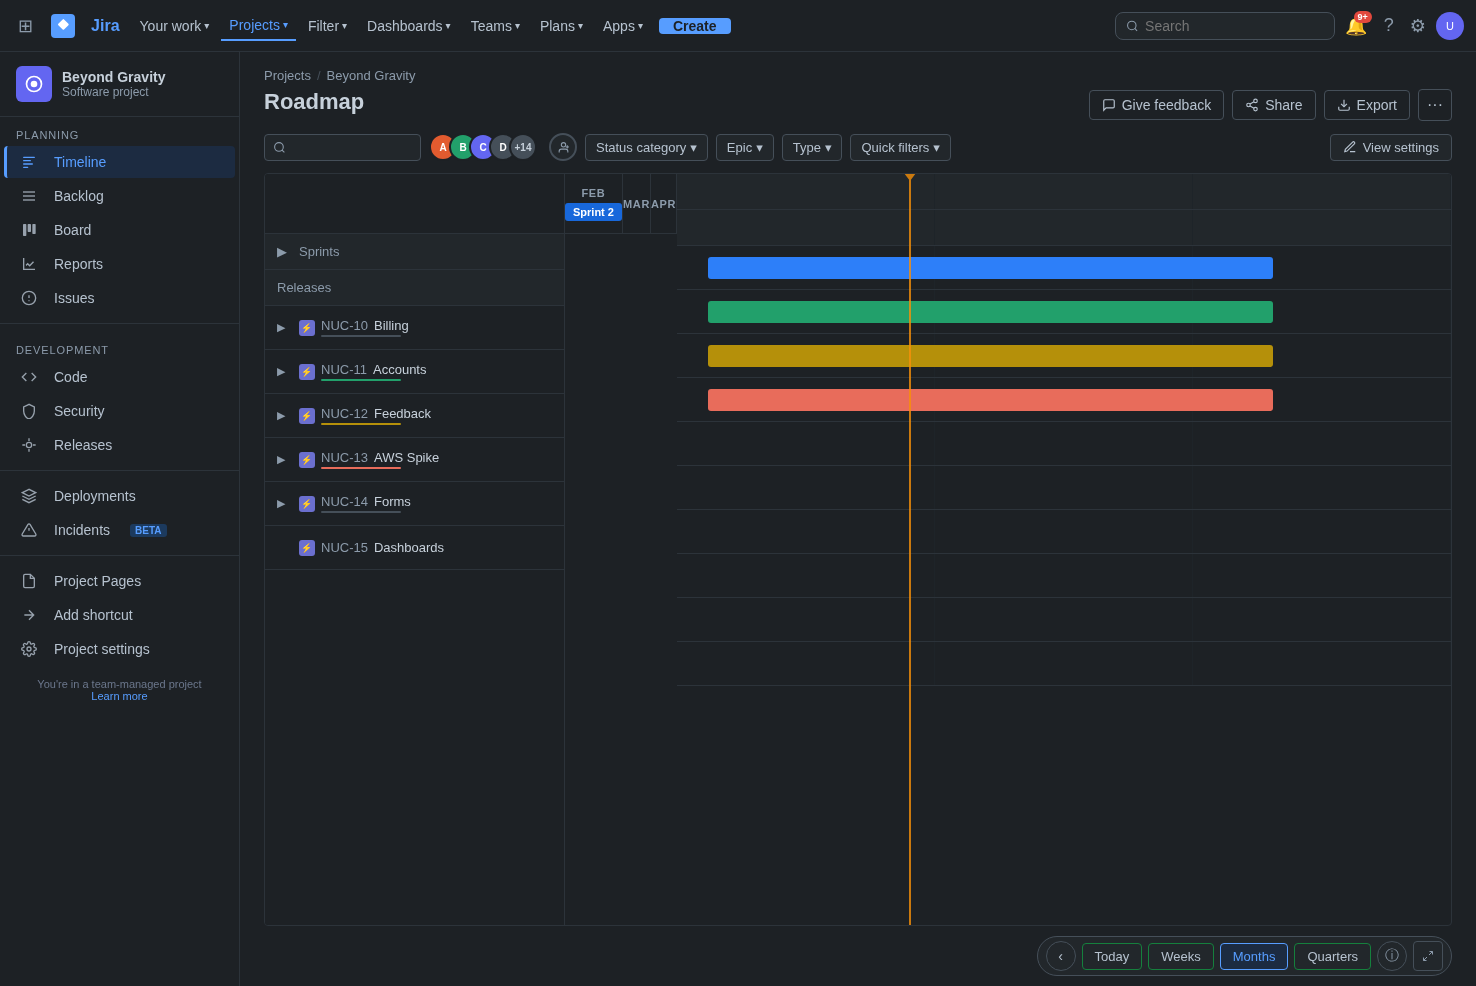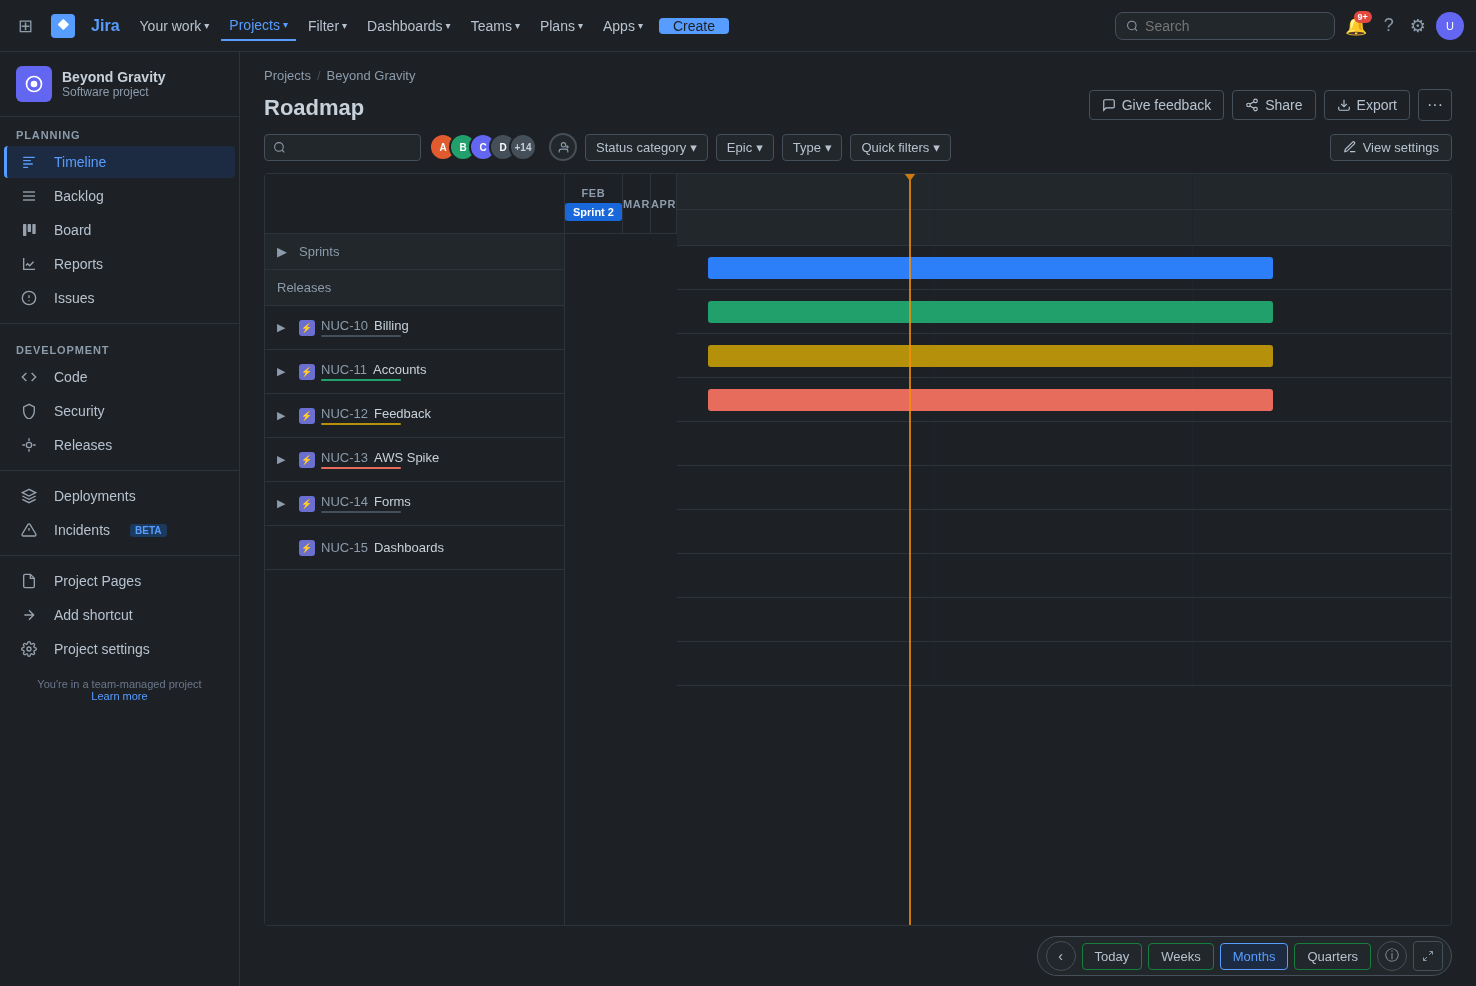--- a/index.html
+++ b/index.html
@@ -6,57 +6,57 @@
     body { font-family: -apple-system, BlinkMacSystemFont, 'Segoe UI', sans-serif; background: #1d2125; color: #b6c2cf; font-size: 14px; height: 986px; overflow: hidden; display: flex; flex-direction: column; }
 
     
     .top-nav { background: #1d2125; border-bottom: 1px solid #2c333a; display: flex; align-items: center; padding: 0 12px; height: 52px; gap: 4px; flex-shrink: 0; }
     .nav-grid-icon { color: #8c9bab; font-size: 18px; padding: 6px; cursor: pointer; }
     .nav-logo { display: flex; align-items: center; gap: 16px; color: #579dff; font-weight: 700; font-size: 16px; padding: 0 8px; cursor: pointer; }
     .nav-logo-icon { width: 24px; height: 24px; background: #579dff; border-radius: 4px; display: flex; align-items: center; justify-content: center; color: white; font-size: 12px; font-weight: 900; }
     .nav-item { color: #b6c2cf; padding: 6px 8px; border-radius: 4px; cursor: pointer; display: flex; align-items: center; gap: 3px; white-space: nowrap; font-size: 14px; }
     .nav-item.active { color: #579dff; border-bottom: 2px solid #579dff; border-radius: 0; }
     .nav-chevron { font-size: 10px; }
-    .nav-create { background: #579dff; color: #1d2125; font-weight: 400; padding: 0 14px; border-radius: 4px; cursor: pointer; border: none; font-size: 14px; margin-left: 4px; }
+    .nav-create { background: #579dff; color: #1d2125; font-weight: 700; padding: 0 14px; border-radius: 4px; cursor: pointer; border: none; font-size: 14px; margin-left: 4px; }
     .nav-search { background: #22272b; border: 1px solid #454f59; border-radius: 8px; display: flex; align-items: center; gap: 6px; padding: 5px 10px; color: #8c9bab; cursor: text; min-width: 180px; flex: 1; max-width: 220px; margin-left: auto; }
     .nav-search input { background: none; border: none; outline: none; color: #b6c2cf; font-size: 14px; width: 100%; }
     .nav-actions { display: flex; align-items: center; gap: 4px; }
     .nav-icon-btn { background: none; border: none; color: #8c9bab; font-size: 18px; padding: 6px; cursor: pointer; border-radius: 4px; position: relative; }
     .badge { position: absolute; top: 2px; right: 2px; background: #e2483d; color: white; border-radius: 10px; font-size: 9px; padding: 1px 4px; font-weight: 700; }
     .avatar-nav { width: 28px; height: 28px; border-radius: 50%; background: #6366f1; display: flex; align-items: center; justify-content: center; color: white; font-size: 11px; cursor: pointer; }
 
     
     .main-layout { display: flex; flex: 1; overflow: hidden; }
 
     
     .sidebar { width: 240px; background: #1d2125; border-right: 1px solid #2c333a; display: flex; flex-direction: column; overflow-y: auto; flex-shrink: 0; padding-bottom: 8px; }
     .sidebar-project { display: flex; align-items: center; gap: 10px; padding: 14px 16px; border-bottom: 1px solid #2c333a; }
     .project-icon { width: 36px; height: 36px; background: #6366f1; border-radius: 6px; display: flex; align-items: center; justify-content: center; flex-shrink: 0; }
     .project-icon svg { width: 20px; height: 20px; fill: white; }
     .project-info .name { color: #c7d1db; font-weight: 600; font-size: 14px; }
     .project-info .type { color: #8c9bab; font-size: 12px; }
-    .sidebar-section-label { color: #8c9bab; font-size: 11px; font-weight: 700; letter-spacing: 0.08em; padding: 12px 16px 4px; text-transform: uppercase; }
+    .sidebar-section-label { color: #8c9bab; font-size: 11px; font-weight: 400; letter-spacing: 0.08em; padding: 12px 16px 4px; text-transform: uppercase; }
     .sidebar-item { display: flex; align-items: center; gap: 16px; padding: 7px 16px; cursor: pointer; border-radius: 4px; margin: 1px 4px; color: #b6c2cf; font-size: 14px; }
     .sidebar-item.active { background: #1c2b41; color: #579dff; border-left: 3px solid #579dff; padding-left: 13px; }
     .sidebar-item .si-icon { width: 18px; height: 18px; display: flex; align-items: center; justify-content: center; flex-shrink: 0; opacity: 0.8; }
     .sidebar-item.active .si-icon { opacity: 1; color: #579dff; }
     .beta-badge { background: #1c3a5e; color: #579dff; font-size: 10px; font-weight: 700; padding: 1px 5px; border-radius: 3px; margin-left: 4px; }
     .sidebar-divider { height: 1px; background: #2c333a; margin: 8px 0; }
     .sidebar-footer { color: #6b778c; font-size: 11px; text-align: center; padding: 12px 16px 4px; }
     .sidebar-footer a { color: #579dff; cursor: pointer; }
 
     
     .main-content { flex: 1; display: flex; flex-direction: column; overflow: hidden; background: #1d2125; }
 
     
     .content-header { padding: 16px 24px 0; flex-shrink: 0; }
     .breadcrumb { display: flex; align-items: center; gap: 6px; color: #8c9bab; font-size: 13px; margin-bottom: 6px; }
     .breadcrumb a { color: #8c9bab; cursor: pointer; }
     .breadcrumb-sep { color: #454f59; }
-    .page-title-row { display: flex; align-items: flex-end; justify-content: space-between; }
+    .page-title-row { display: flex; align-items: flex-start; justify-content: space-between; }
     .page-title { color: #c7d1db; font-size: 22px; font-weight: 600; }
     .header-actions { display: flex; align-items: center; gap: 8px; }
     .header-btn { display: flex; align-items: center; gap: 6px; background: none; border: 1px solid #454f59; color: #b6c2cf; padding: 6px 12px; border-radius: 4px; cursor: pointer; font-size: 14px; }
     .header-more { background: none; border: 1px solid #454f59; color: #b6c2cf; padding: 6px 8px; border-radius: 4px; cursor: pointer; font-size: 16px; }
 
     
     .toolbar { display: flex; align-items: center; gap: 8px; padding: 12px 24px; flex-shrink: 0; }
     .toolbar-search { background: #22272b; border: 1px solid #454f59; border-radius: 4px; display: flex; align-items: center; gap: 6px; padding: 5px 8px; color: #8c9bab; }
     .toolbar-search input { background: none; border: none; outline: none; color: #b6c2cf; font-size: 13px; width: 120px; }
     .avatars { display: flex; align-items: center; }

